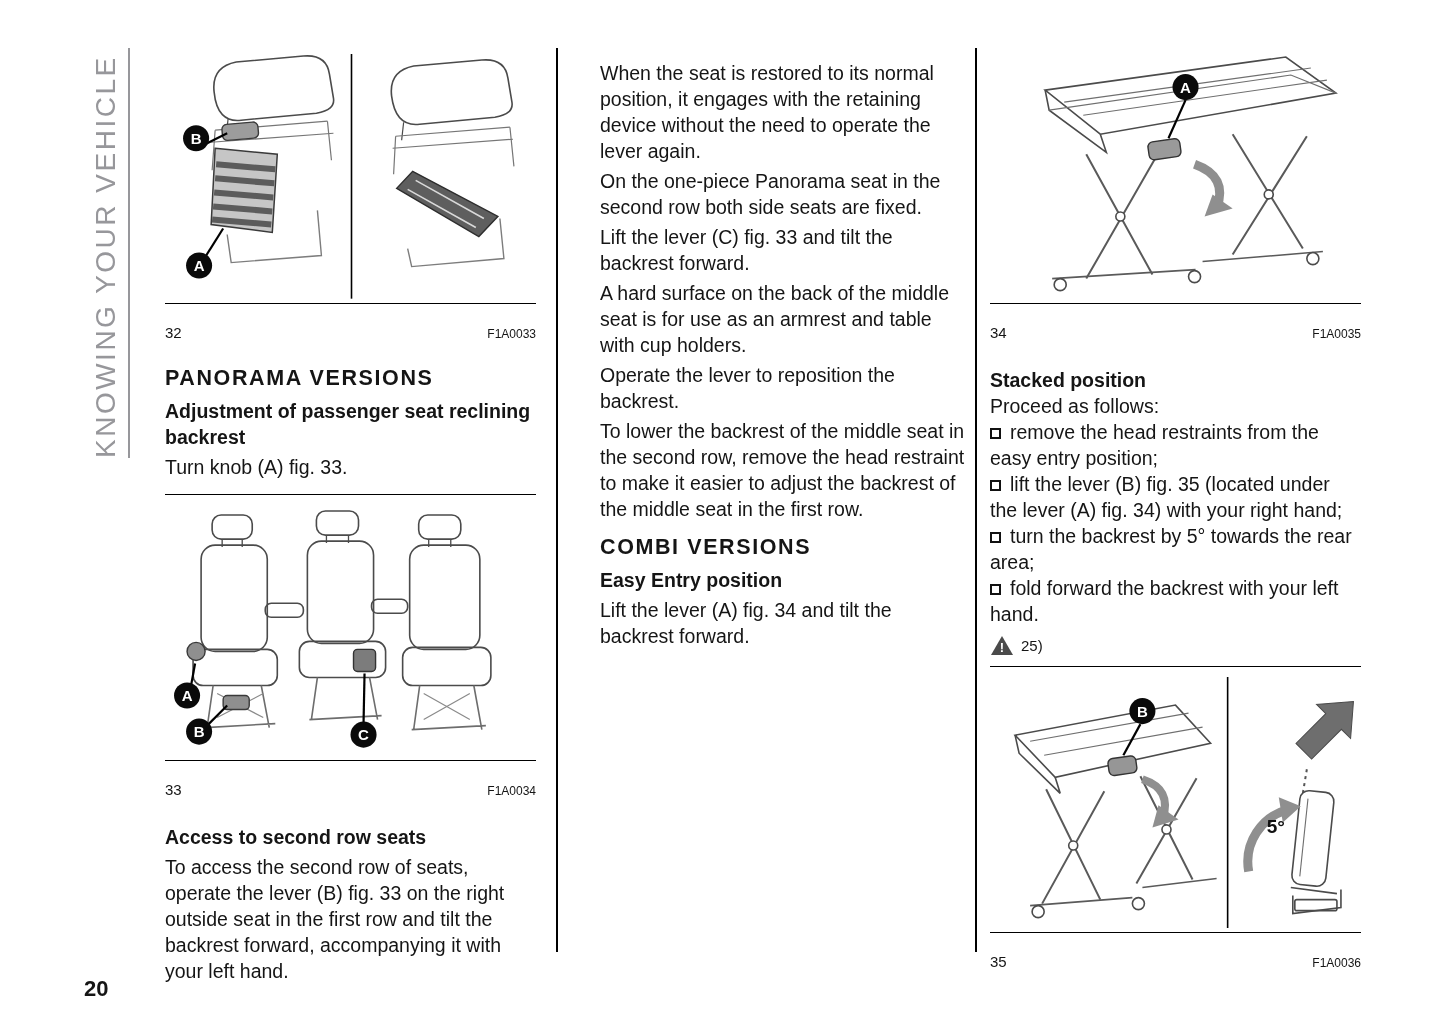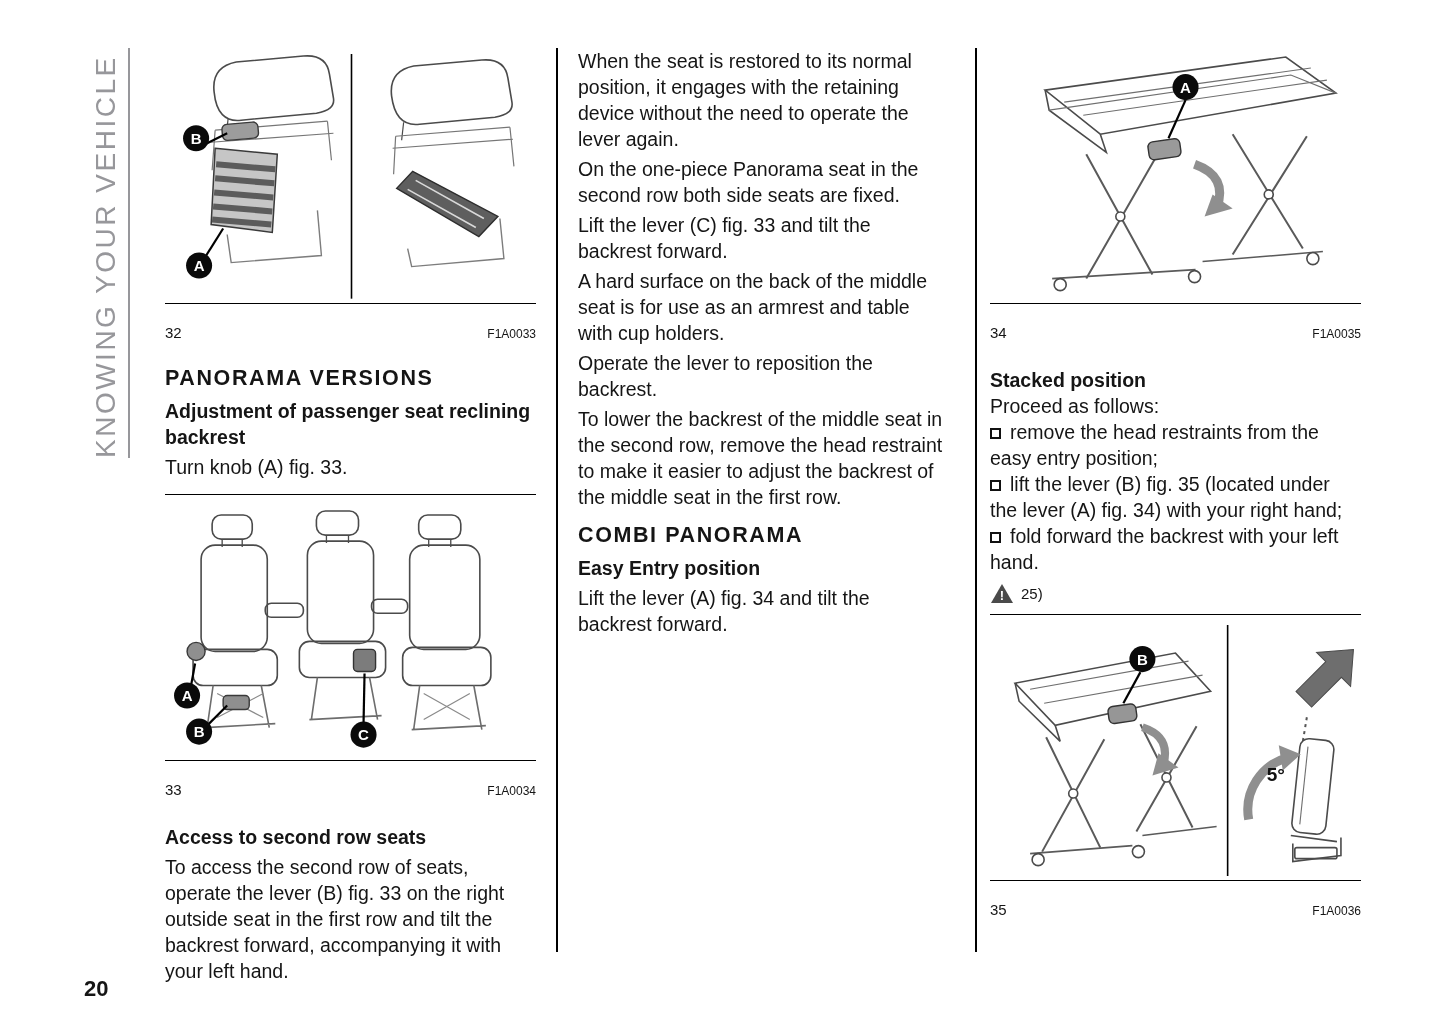--- a/index.html
+++ b/index.html
@@ -27,21 +27,21 @@
   }
 
   
   .col-divider { position:absolute; top:48px; width:1.6px; height:904px; background:#000; }
   .divider-1 { left:556px; }
   .divider-2 { left:975px; }
 
   
   .col { position:absolute; top:48px; }
   .col-1 { left:165px; width:371px; }
-  .col-2 { left:578px; width:368px; }
+  .col-2 { left:600px; width:368px;margin-top:12px; }
   .col-3 { left:990px; width:371px; }
 
   p, .bullet { font-size:19.5px; line-height:26px; }
   .h-section { font-size:21.5px; font-weight:bold; letter-spacing:1.6px; line-height:27px; }
   .h-sub { font-size:19.5px; font-weight:bold; line-height:26px; }
 
   .mt-4 { margin-top:4px; } .mt-6 { margin-top:6px; } .mt-10 { margin-top:10px; }
   .mt-12 { margin-top:12px; } .mt-14 { margin-top:14px; } .mt-24 { margin-top:24px; }
   .mt-26 { margin-top:26px; }
 
@@ -174,21 +174,21 @@
     <p class="mt-4">To access the second row of seats, operate the lever (B) fig. 33 on the right outside seat in the first row and tilt the backrest forward, accompanying it with your left hand.</p>
   </div>
 
   <div class="col col-2">
     <p>When the seat is restored to its normal position, it engages with the retaining device without the need to operate the lever again.</p>
     <p class="mt-4">On the one-piece Panorama seat in the second row both side seats are fixed.</p>
     <p class="mt-4">Lift the lever (C) fig. 33 and tilt the backrest forward.</p>
     <p class="mt-4">A hard surface on the back of the middle seat is for use as an armrest and table with cup holders.</p>
     <p class="mt-4">Operate the lever to reposition the backrest.</p>
     <p class="mt-4">To lower the backrest of the middle seat in the second row, remove the head restraint to make it easier to adjust the backrest of the middle seat in the first row.</p>
-    <div class="h-section mt-12">COMBI PANORAMA</div>
+    <div class="h-section mt-12">COMBI VERSIONS</div>
     <div class="h-sub mt-6">Easy Entry position</div>
     <p class="mt-4">Lift the lever (A) fig. 34 and tilt the backrest forward.</p>
   </div>
 
   <div class="col col-3">
 
     <div class="figure">
       <svg class="fig-art" viewBox="0 0 370 250">
         <g stroke="#4b4b4b" stroke-width="1.6" fill="none">
           <path d="M55 42 L295 9 L345 45 L110 86 Z"></path>
@@ -217,20 +217,21 @@
         <span class="fig-num">34</span>
         <span class="fig-code">F1A0035</span>
       </div>
     </div>
 
     <div class="h-sub mt-26">Stacked position</div>
     <p>Proceed as follows:</p>
 
     <div class="bullet mt-4"><span class="bullet-sq"></span><span>remove the head restraints from the easy entry position;</span></div>
     <div class="bullet"><span class="bullet-sq"></span><span>lift the lever (B) fig. 35 (located under the lever (A) fig. 34) with your right hand;</span></div>
+    <div class="bullet"><span class="bullet-sq"></span><span>turn the backrest by 5° towards the rear area;</span></div>
     <div class="bullet"><span class="bullet-sq"></span><span>fold forward the backrest with your left hand.</span></div>
 
     <div class="warning-row">
       <svg width="24" height="21" viewBox="0 0 24 21">
         <polygon points="12,1 23,20 1,20" fill="#4a4a4a"></polygon>
         <text class="lbl" x="12" y="17" text-anchor="middle" font-size="13" font-weight="bold" fill="#fff">!</text>
       </svg>
       <span class="warning-ref">25)</span>
     </div>
 

